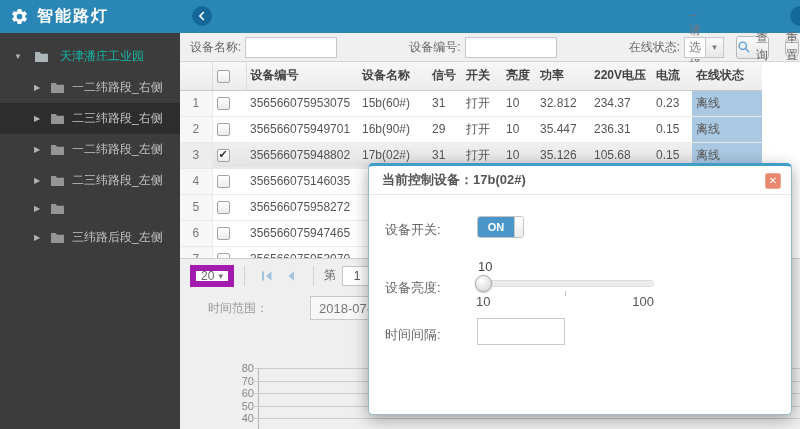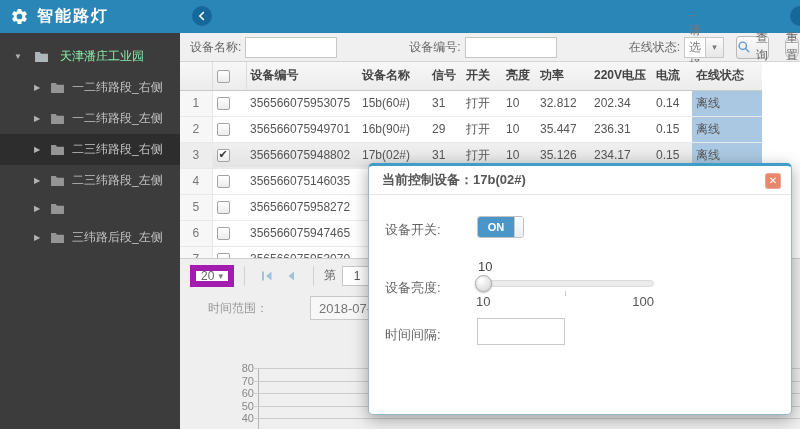--- a/index.html
+++ b/index.html
@@ -7,21 +7,21 @@
   body {
     font-family:"Liberation Sans","DejaVu Sans",sans-serif;
     background:#efefef; overflow:hidden; position:relative; font-size:12px;
   }
   
   .sidebar { position:absolute; left:0; top:0; width:180px; height:429px; background:#3c3c3c; z-index:2; }
   .app-header { height:33px; background:#2b86b8; display:flex; align-items:center; gap:8px; padding:4px 10px; }
   .app-title { color:#fff; font-weight:bold; font-size:16px; letter-spacing:2px; }
   .gear { width:19px; height:19px; display:flex; }
   .tree { padding-top:8px; }
-  .tree-root { display:flex; align-items:center; gap:11px; padding:7px 0 7px 14px; color:#86efac; font-size:12px; cursor:pointer; }
+  .tree-root { display:flex; align-items:center; gap:11px; padding:7px 0 7px 14px; color:#14b8a6; font-size:12px; cursor:pointer; }
   .tree-item { display:flex; align-items:center; gap:7px; padding:7px 0 7px 34px; color:#c2c2c2; font-size:12px; cursor:pointer; }
   .tree-item.selected { background:#2d2d2d; }
   .caret { width:9px; font-size:8px; color:#b3b3b3; line-height:1; }
   .caret.down::before { content:"▼"; }
   .caret.right::before { content:"▶"; }
   .folder { display:flex; width:15px; height:12px; }
   
   .main { position:absolute; left:180px; top:0; width:620px; height:429px; }
   .topbar { height:33px; background:#2b86b8; position:relative; }
   .circle-btn { position:absolute; width:20px; height:20px; border-radius:50%; background:#15689a; top:6px; display:flex; align-items:center; justify-content:center; cursor:pointer; }
@@ -110,37 +110,37 @@
     <div>
         <div class="tree-item">
           <span class="caret right"></span>
           <span class="folder">
             <svg viewBox="0 0 16 13" width="15" height="12">
               <path fill="#959595" d="M1 1h5l1.5 2H15v9H1z"></path>
             </svg>
           </span>
           <span>一二纬路段_右侧</span>
         </div>
+        <div class="tree-item selected">
+          <span class="caret right"></span>
+          <span class="folder">
+            <svg viewBox="0 0 16 13" width="15" height="12">
+              <path fill="#959595" d="M1 1h5l1.5 2H15v9H1z"></path>
+            </svg>
+          </span>
+          <span>二三纬路段_右侧</span>
+        </div>
         <div class="tree-item">
           <span class="caret right"></span>
           <span class="folder">
             <svg viewBox="0 0 16 13" width="15" height="12">
               <path fill="#959595" d="M1 1h5l1.5 2H15v9H1z"></path>
             </svg>
           </span>
           <span>一二纬路段_左侧</span>
-        </div>
-        <div class="tree-item selected">
-          <span class="caret right"></span>
-          <span class="folder">
-            <svg viewBox="0 0 16 13" width="15" height="12">
-              <path fill="#959595" d="M1 1h5l1.5 2H15v9H1z"></path>
-            </svg>
-          </span>
-          <span>二三纬路段_右侧</span>
         </div>
         <div class="tree-item">
           <span class="caret right"></span>
           <span class="folder">
             <svg viewBox="0 0 16 13" width="15" height="12">
               <path fill="#959595" d="M1 1h5l1.5 2H15v9H1z"></path>
             </svg>
           </span>
           <span>二三纬路段_左侧</span>
         </div>
@@ -243,22 +243,22 @@
       <tbody>
           <tr>
             <td class="num">1</td>
             <td class="chk"><span class="checkbox"></span></td>
             <td>356566075953075</td>
             <td>15b(60#)</td>
             <td>31</td>
             <td>打开</td>
             <td>10</td>
             <td>32.812</td>
-            <td>202.34</td>
-            <td>0.14</td>
+            <td>234.37</td>
+            <td>0.23</td>
             <td class="status status-on">离线</td>
           </tr>
           <tr>
             <td class="num">2</td>
             <td class="chk"><span class="checkbox"></span></td>
             <td>356566075949701</td>
             <td>16b(90#)</td>
             <td>29</td>
             <td>打开</td>
             <td>10</td>
@@ -269,21 +269,21 @@
           </tr>
           <tr class="selected">
             <td class="num">3</td>
             <td class="chk"><span class="checkbox checked"></span></td>
             <td>356566075948802</td>
             <td>17b(02#)</td>
             <td>31</td>
             <td>打开</td>
             <td>10</td>
             <td>35.126</td>
-            <td>234.17</td>
+            <td>105.68</td>
             <td>0.15</td>
             <td class="status status-on">离线</td>
           </tr>
           <tr>
             <td class="num">4</td>
             <td class="chk"><span class="checkbox"></span></td>
             <td>356566075146035</td>
             <td></td>
             <td></td>
             <td></td>

